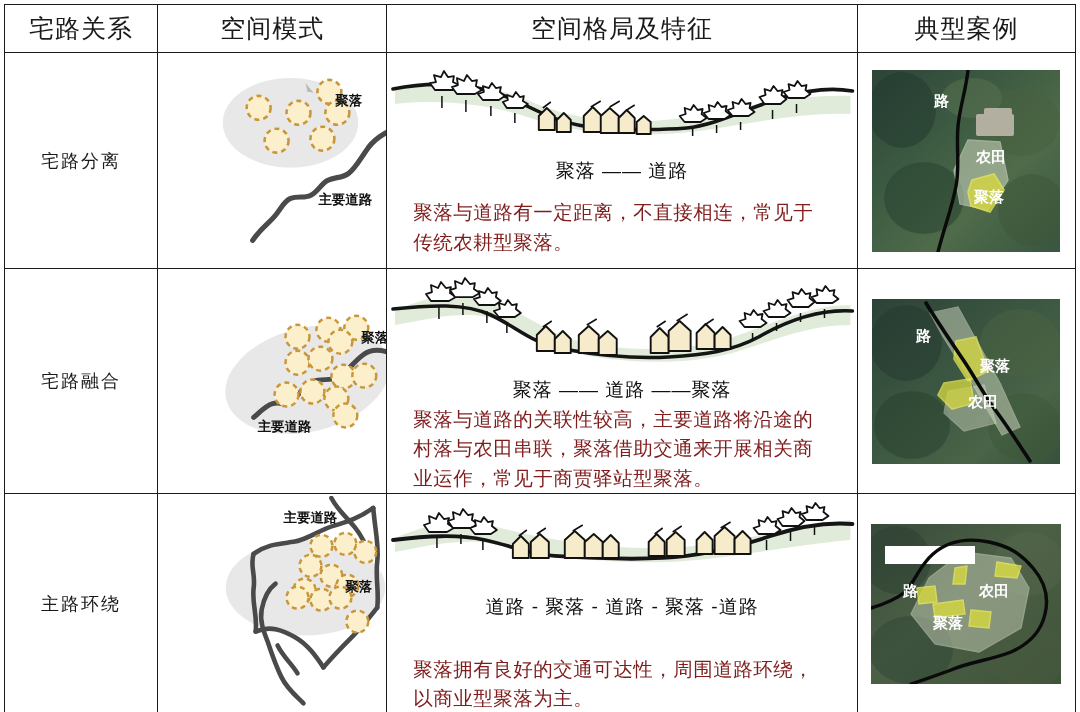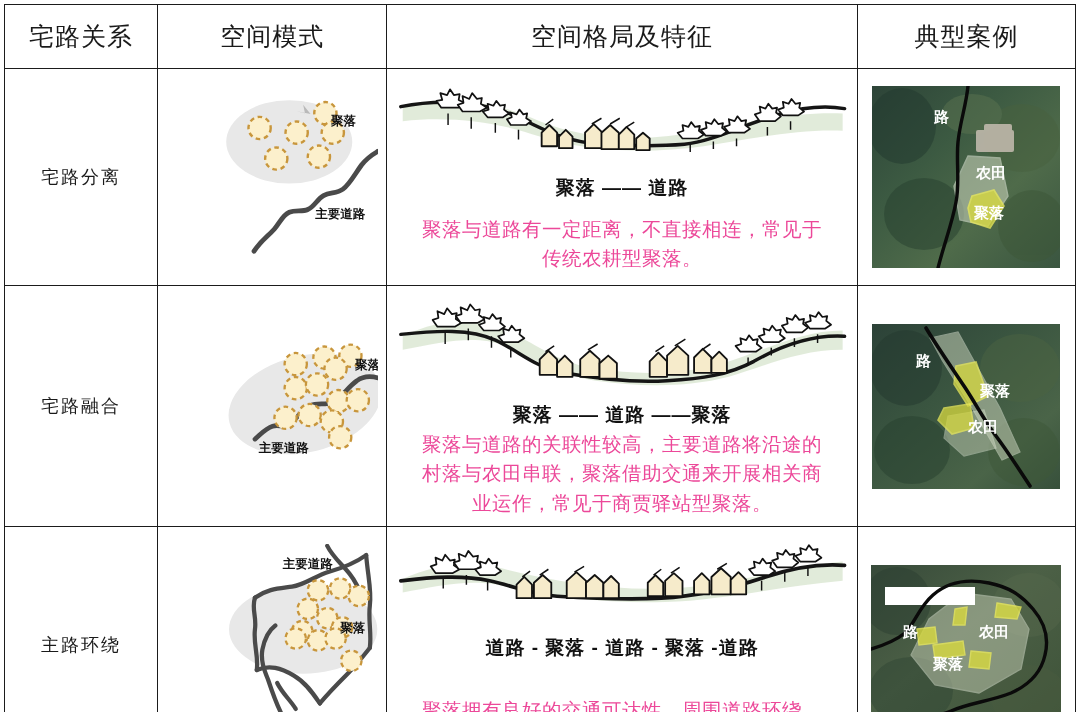--- a/index.html
+++ b/index.html
@@ -1,31 +1,31 @@
 <!DOCTYPE html>
 <html><head>
 <meta charset="utf-8">
 <style>
   html,body{margin:0;padding:0;background:#fff;}
   body{width:1080px;height:712px;font-family:"Liberation Serif","DejaVu Serif",serif;color:#1a1a1a;overflow:hidden;}
   .sheet{position:relative;width:1080px;height:712px;}
   table.matrix{border-collapse:collapse;width:1072px;margin:4px 4px 0 4px;table-layout:fixed;}
-  table.matrix td,table.matrix th{border:1px solid #1b1b1b;padding:8px;vertical-align:middle;background:#fff;}
+  table.matrix td,table.matrix th{border:1px solid #1b1b1b;padding:0;vertical-align:middle;background:#fff;}
   .col-a{width:153px;}
   .col-b{width:229px;}
   .col-c{width:470px;}
   .col-d{width:218px;}
   thead th{height:47px;text-align:center;font-weight:400;font-size:25px;letter-spacing:1px;}
   .rowlabel{text-align:center;font-size:18px;letter-spacing:2px;}
   .r1{height:216px;}
   .r2{height:224px;}
   .r3{height:217px;}
   .svgbox{display:block;width:100%;height:100%;}
-  .formula{text-align:center;font-family:"Liberation Sans","DejaVu Sans",sans-serif;font-weight:bold;font-size:19px;letter-spacing:1px;color:#111;}
-  .desc{text-align:center;font-size:19.5px;line-height:1.5;color:#ec4899;padding:0 26px;letter-spacing:0.5px;}
+  .formula{text-align:center;font-family:"Liberation Sans","DejaVu Sans",sans-serif;font-weight:normal;font-size:19px;letter-spacing:1px;color:#111;}
+  .desc{text-align:left;font-size:19.5px;line-height:1.5;color:#7f1d1d;padding:0 26px;letter-spacing:0.5px;}
   .centercell{display:flex;flex-direction:column;justify-content:flex-start;height:100%;}
   .sketchwrap{height:88px;}
   .r2 .sketchwrap{height:100px;}
   .r3 .sketchwrap{height:82px;}
   .f1{margin-top:6px;}
   .d1{margin-top:14px;}
   .r2 .f1{margin-top:8px;}
   .r2 .d1{margin-top:2px;}
   .r3 .f1{margin-top:18px;}
   .r3 .d1{margin-top:35px;}

